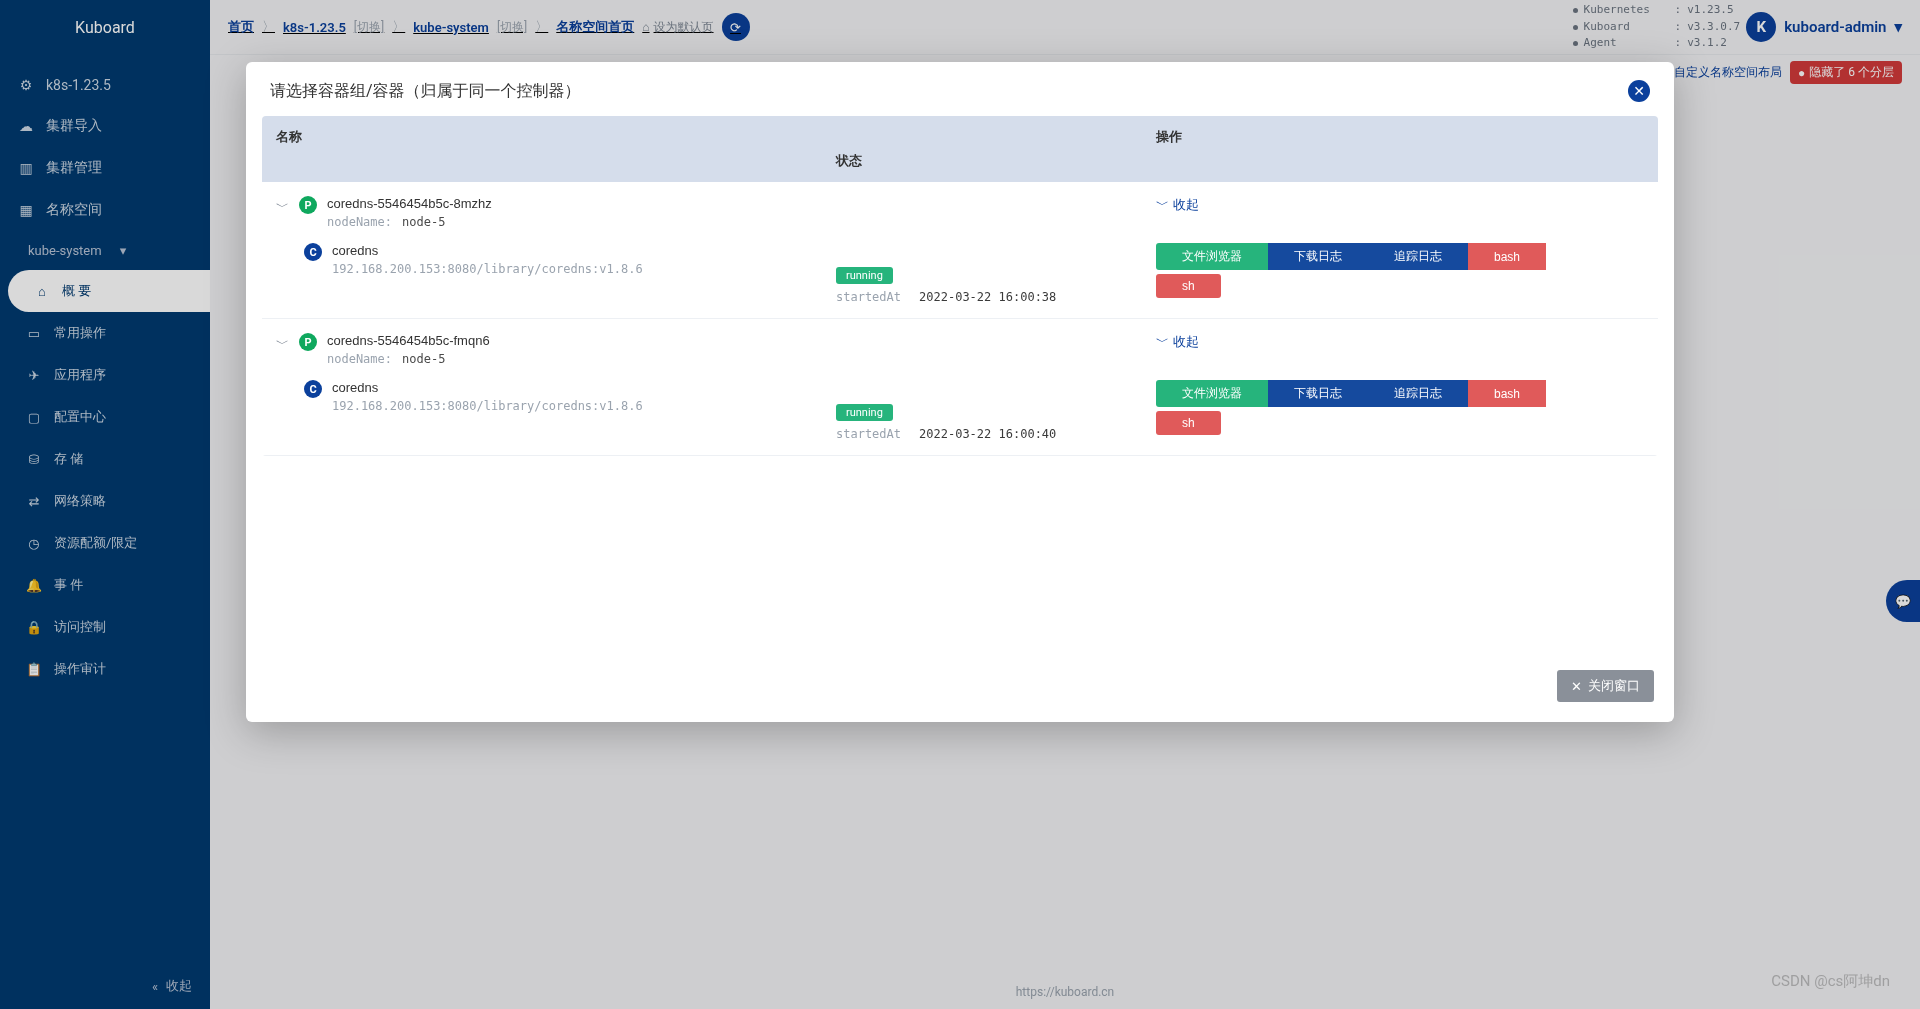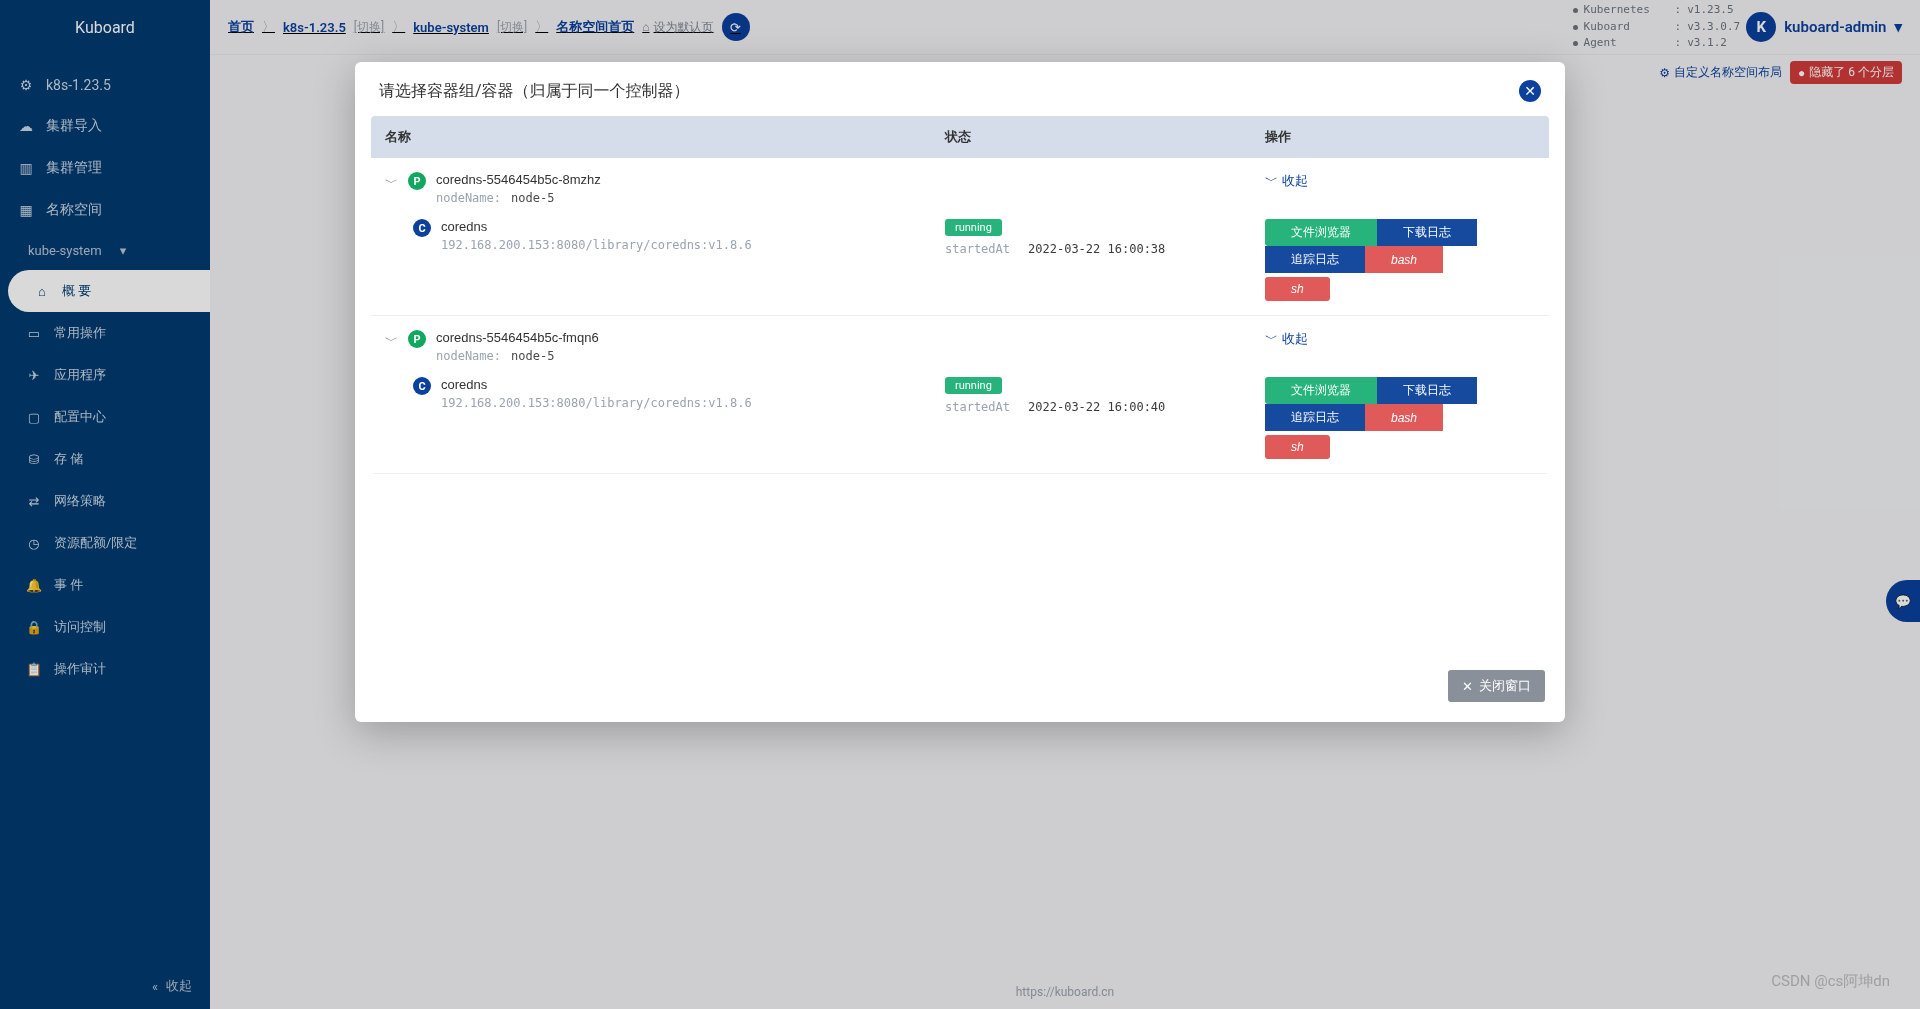--- a/index.html
+++ b/index.html
@@ -38,30 +38,30 @@
 
 .subheader { display:flex; justify-content:flex-end; padding: 6px 18px; gap:8px; align-items:center; }
 .sub-badge { background:#d23a3a; color:#fff; border-radius:4px; padding:3px 8px; font-size:12px; display:flex; align-items:center; gap:4px; }
 .sub-link { color:#0b409c; font-size:12px; display:flex; align-items:center; gap:4px; cursor:pointer; }
 
 .footer { padding: 10px; text-align:center; font-size:12px; color:#9aa3ae; }
 .watermark { position:absolute; bottom:18px; right:30px; color:rgba(120,120,120,0.55); font-size:15px; pointer-events:none; }
 
 
 .modal-overlay { position:absolute; inset:0; background:rgba(0,0,0,0.15); display:flex; align-items:flex-start; justify-content:center; padding-top:62px; }
-.modal { width: 1210px; background:#fff; border-radius:6px; box-shadow:0 10px 40px rgba(0,0,0,0.25); display:flex; flex-direction:column; min-height:660px; }
+.modal { width: 1428px; background:#fff; border-radius:6px; box-shadow:0 10px 40px rgba(0,0,0,0.25); display:flex; flex-direction:column; min-height:660px; }
 .modal-header { display:flex; align-items:center; justify-content:space-between; padding:18px 24px 14px; }
 .modal-title { font-size:16px; color:#333; }
 .modal-close { width:22px; height:22px; border-radius:50%; background:#0b409c; color:#fff; display:flex; align-items:center; justify-content:center; cursor:pointer; font-size:14px; }
 .modal-body { flex:1; padding: 0 16px; }
 .table-wrap { border-radius:4px; overflow:hidden; }
 .thead { display:flex; background:#d5ddeb; color:#333; font-weight:600; font-size:13px; }
 .th, .td { padding: 12px 14px; }
 .col-name { flex: 0 0 560px; }
-.col-status { flex: 0 0 320px; }
+.col-status { flex: 0 0 320px; margin-top: 24px; }
 .col-action { flex: 1; }
 .trow-group { border-bottom:1px solid #edf0f4; }
 .trow { display:flex; align-items:flex-start; }
 .pod-row .td { padding-top:14px; padding-bottom:6px; }
 .container-row .td { padding-top:8px; padding-bottom:14px; }
 .name-cell { display:flex; align-items:flex-start; gap:10px; }
 .name-cell .chev { color:#7b8491; cursor:pointer; margin-top:2px; }
 .badge-p { width:18px; height:18px; border-radius:50%; background:#0fa85e; color:#fff; font-size:11px; font-weight:700; display:flex; align-items:center; justify-content:center; }
 .badge-c { width:18px; height:18px; border-radius:50%; background:#0b409c; color:#fff; font-size:11px; font-weight:700; display:flex; align-items:center; justify-content:center; }
 .name-texts { display:flex; flex-direction:column; gap:4px; }
@@ -69,21 +69,21 @@
 .name-sub { color:#9aa3ae; font-family: monospace; font-size:12px; }
 .name-sub .val { color:#4a4a4a; margin-left:10px; }
 .status-badge { display:inline-block; background:#26b47c; color:#fff; padding:2px 10px; border-radius:3px; font-size:11px; }
 .status-time { color:#9aa3ae; font-family: monospace; font-size:12px; margin-top:6px; }
 .status-time .ts { color:#3a3a3a; margin-left:18px; }
 .collapse-link { color:#0b409c; font-size:13px; cursor:pointer; display:flex; align-items:center; gap:4px; }
 .btn-row { display:flex; flex-wrap:wrap; gap:0; }
 .btn { padding:5px 26px; font-size:12px; color:#fff; cursor:pointer; border:none; }
 .btn.green { background:#26b47c; }
 .btn.blue { background:#154a9e; }
-.btn.red { background:#e05a5a;font-style:italic; }
+.btn.red { background:#e05a5a; }
 .btn-row .btn { border-radius:0; }
 .btn-row .btn:first-child { border-top-left-radius:3px; border-bottom-left-radius:3px; }
 .btn-row-2 { margin-top:4px; }
 .btn-row-2 .btn { border-radius:3px; }
 
 .modal-footer { display:flex; justify-content:flex-end; padding:14px 20px 20px; }
 .close-win-btn { background:#8a9099; color:#fff; border:none; padding:7px 14px; border-radius:3px; cursor:pointer; font-size:13px; display:flex; align-items:center; gap:6px; }
 
 .floating-chat { position:absolute; right:0; top:580px; width:34px; height:42px; background:#0b409c; border-top-left-radius:21px; border-bottom-left-radius:21px; display:flex; align-items:center; justify-content:center; color:#fff; cursor:pointer; }
 </style>

